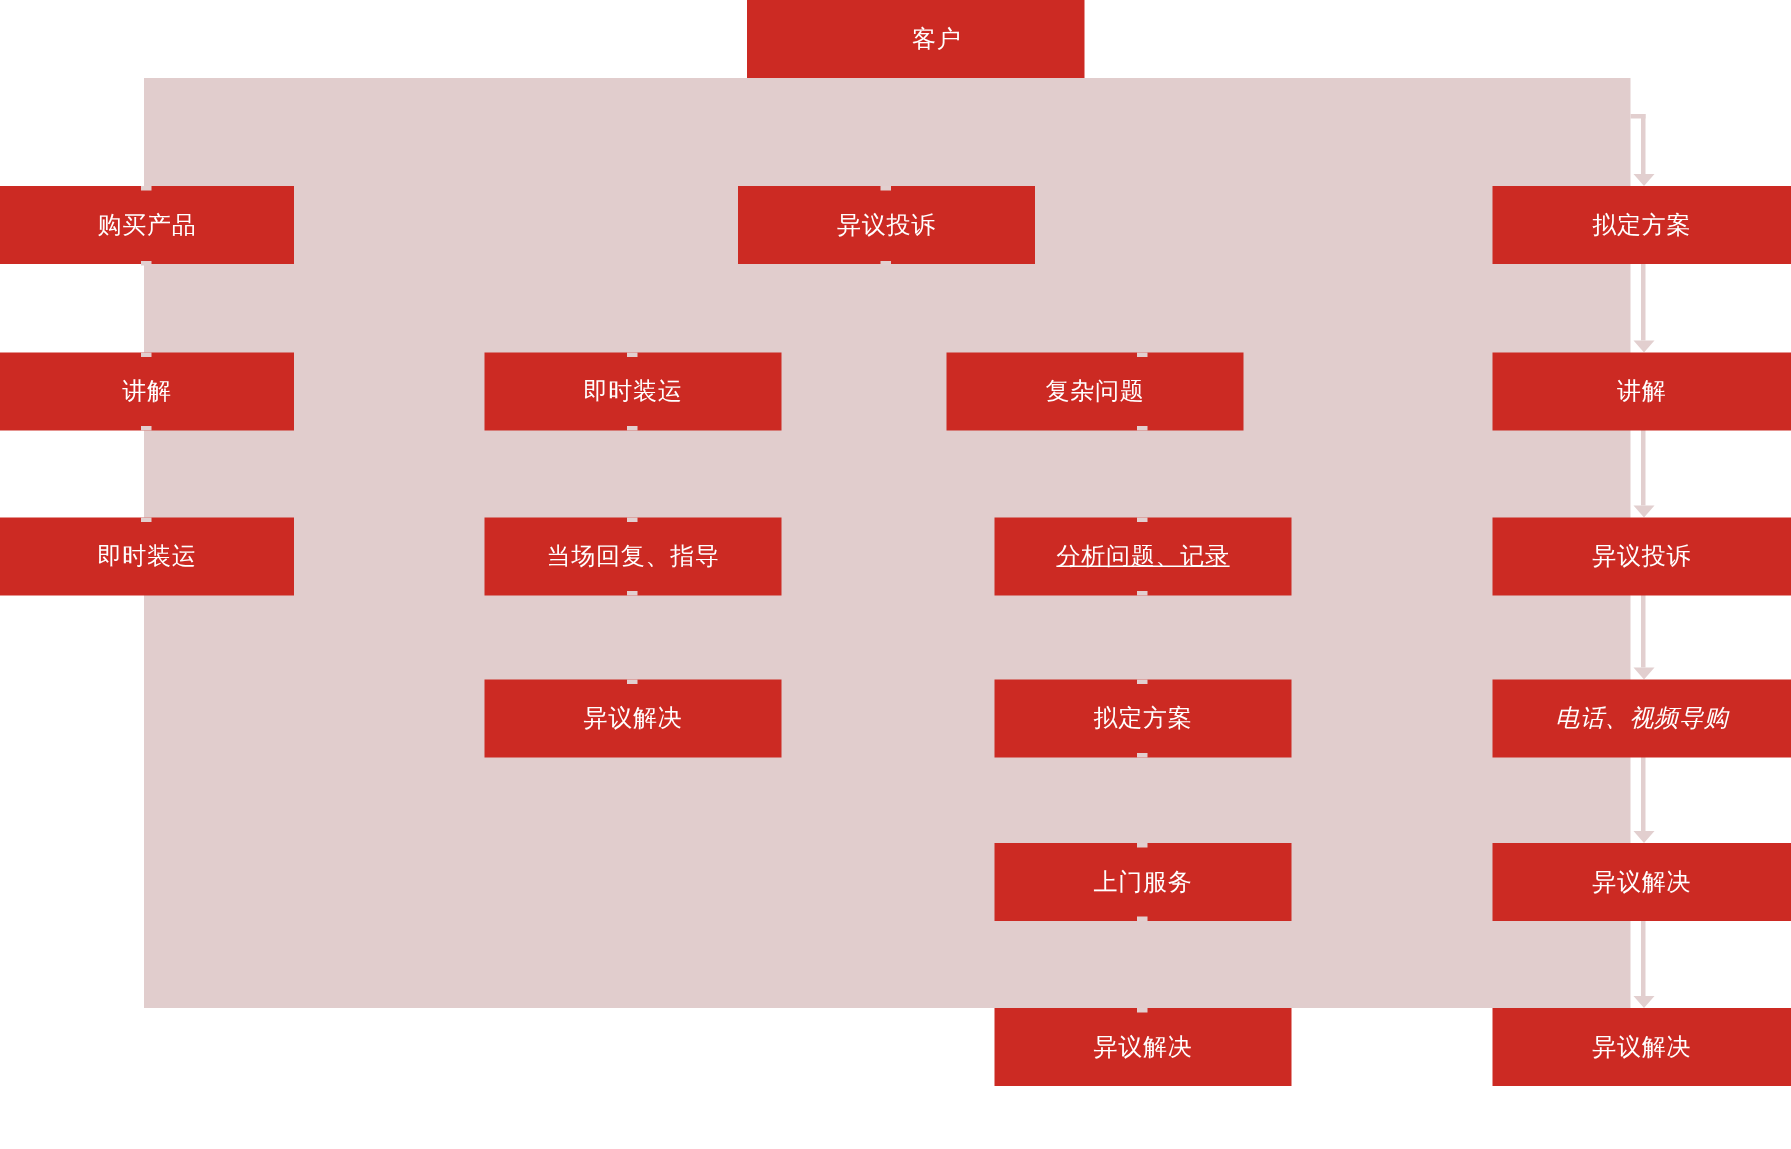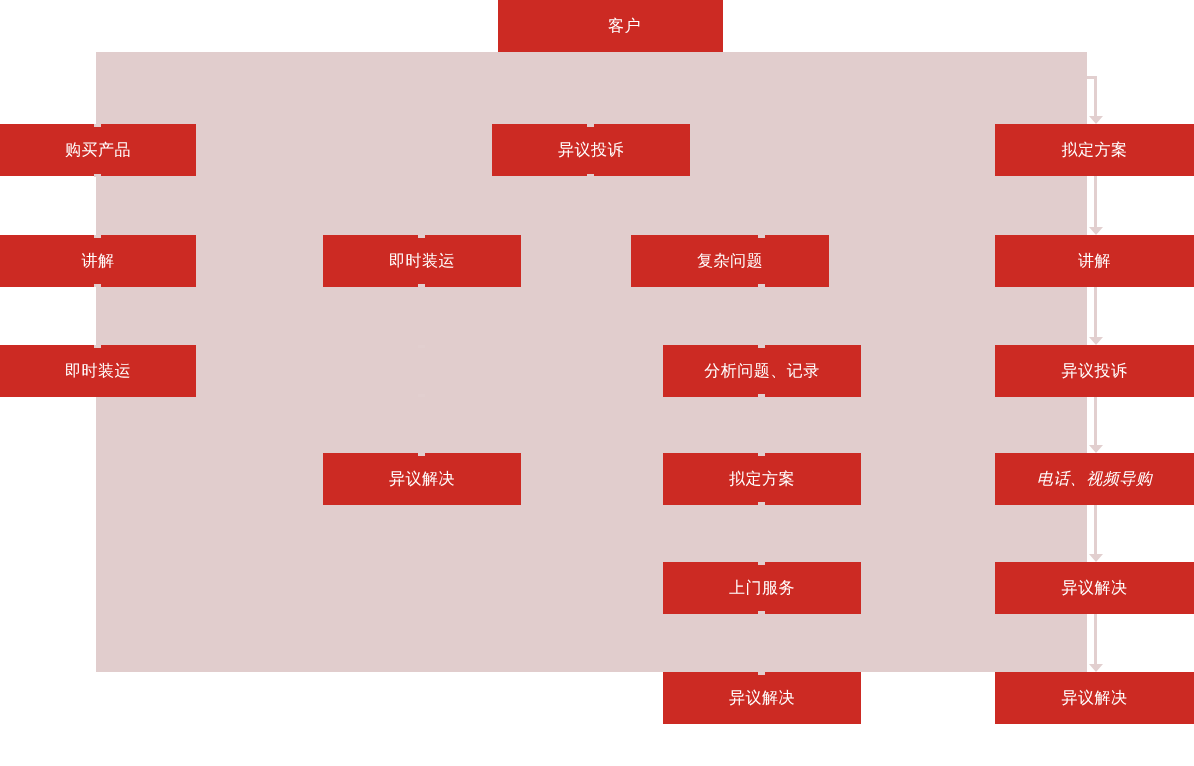--- a/index.html
+++ b/index.html
@@ -76,28 +76,31 @@
   <div class="node" style="left:0;top:235px;width:196px;">
     <span>讲解</span>
   </div>
   <div class="node" style="left:0;top:345px;width:196px;">
     <span>即时装运</span>
   </div>
 
   <div class="node" style="left:323px;top:235px;width:198px;">
     <span>即时装运</span>
   </div>
+  <div class="node" style="left:323px;top:345px;width:198px;">
+    <span>当场回复、指导</span>
+  </div>
   <div class="node" style="left:323px;top:453px;width:198px;">
     <span>异议解决</span>
   </div>
 
   <div class="node" style="left:631px;top:235px;width:198px;">
     <span>复杂问题</span>
   </div>
-  <div class="node" style="left:663px;top:345px;width:198px;">
+  <div class="node" style="left:663px;top:345px;width:198px;text-decoration:underline;">
     <span>分析问题、记录</span>
   </div>
   <div class="node" style="left:663px;top:453px;width:198px;">
     <span>拟定方案</span>
   </div>
   <div class="node" style="left:663px;top:562px;width:198px;">
     <span>上门服务</span>
   </div>
   <div class="node" style="left:663px;top:672px;width:198px;">
     <span>异议解决</span>

